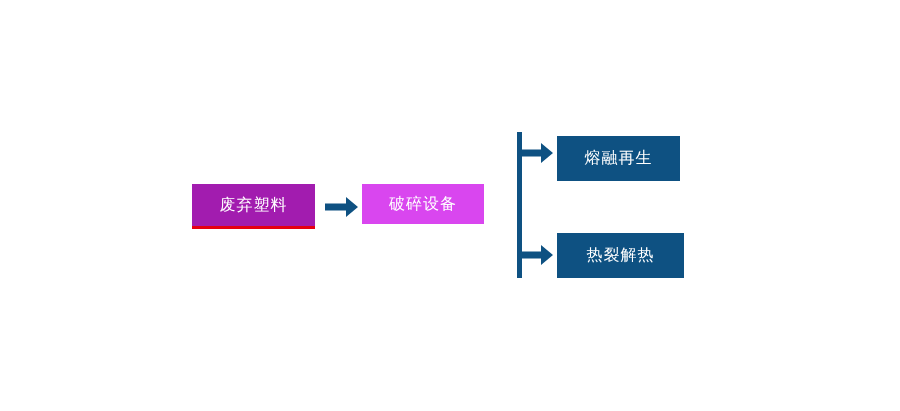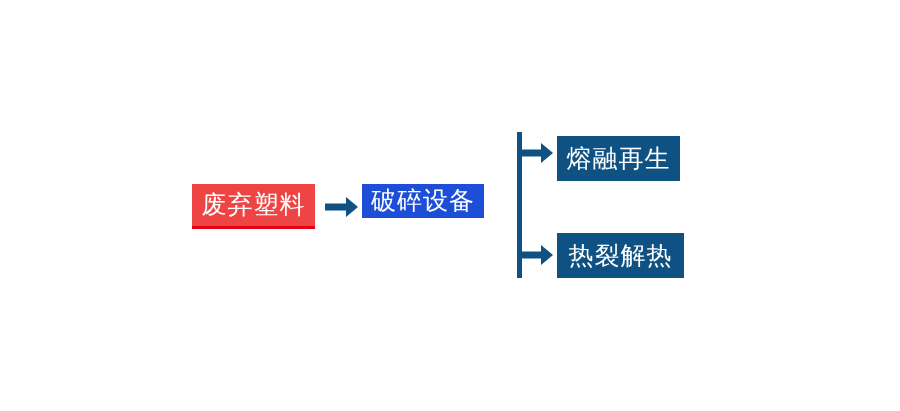--- a/index.html
+++ b/index.html
@@ -23,50 +23,50 @@
 
   
   .node {
     position: absolute;
     display: flex;
     align-items: center;
     justify-content: center;
     box-sizing: border-box;
     color: #ffffff;
     font-family: "DejaVu Sans", "Liberation Sans", sans-serif;
-    font-size: 25px;
+    font-size: 16px;
     font-weight: 500;
     letter-spacing: 1px;
     line-height: 1;
     white-space: nowrap;
     user-select: none;
   }
 
   .node-label {
     display: block;
     padding-bottom: 1px;
   }
 
   
   #node-waste-plastic {
     left: 192px;
     top: 184px;
     width: 123px;
     height: 45px;
-    background: #ef4444;
+    background: #a21caf;
     border-bottom: 3px solid #E60012;
   }
 
   
   #node-crusher {
     left: 362px;
     top: 184px;
     width: 122px;
-    height: 34px;
-    background: #1d4ed8;
+    height: 40px;
+    background: #d946ef;
   }
 
   
   #node-melt-regen {
     left: 557px;
     top: 136px;
     width: 123px;
     height: 45px;
     background: #0E5182;
   }

